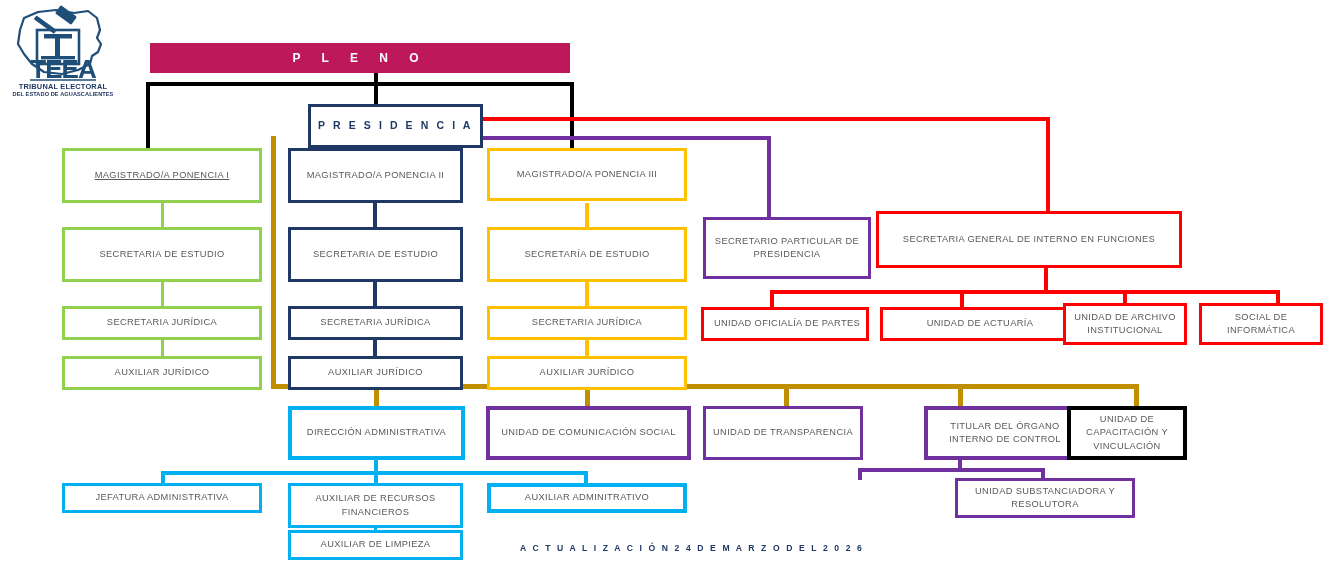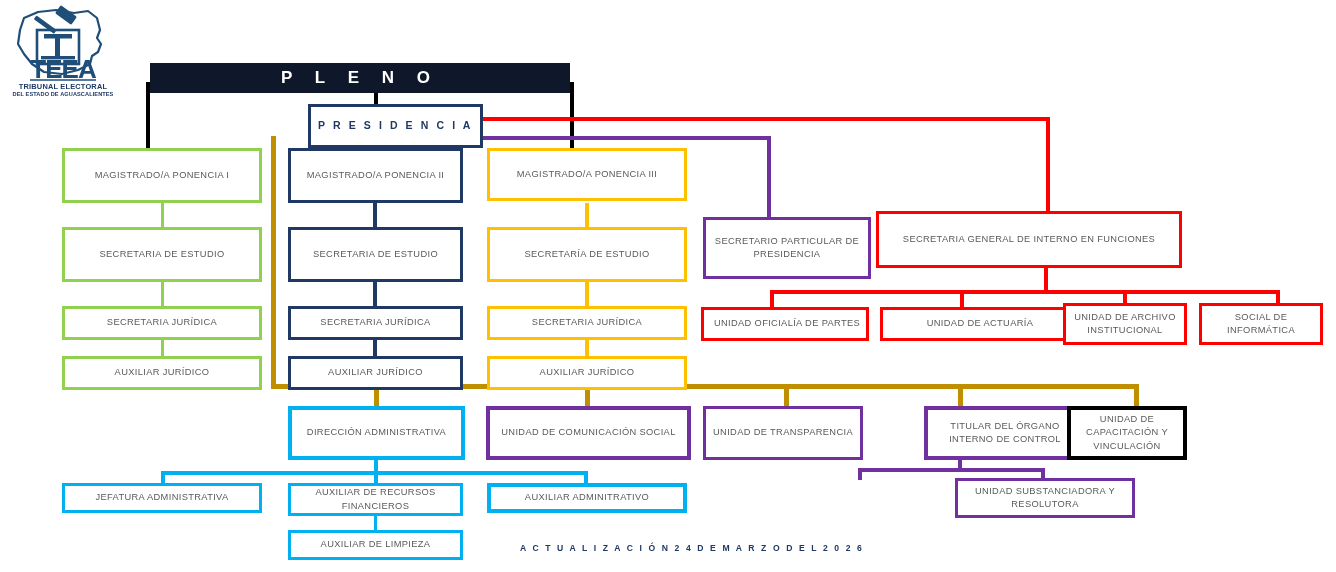--- a/index.html
+++ b/index.html
@@ -32,28 +32,27 @@
   }
   .box.b3{border-width:3px;border-style:solid;}
   .box.b4{border-width:4px;border-style:solid;}
 
   
   .ln{position:absolute;z-index:2;}
 
   
   #pleno{
     position:absolute;
-    background:#0f172a;
+    background:#be185d;
     color:#ffffff;
     display:flex;align-items:center;justify-content:center;
-    font-size:17px;
+    font-size:12px;
     font-weight:bold;
     letter-spacing:9px;
     z-index:6;
-    margin-top:20px;
   }
   #presidencia{
     color:#1f3864;
     font-weight:bold;
     font-size:10.5px;
     letter-spacing:2.6px;
     margin-left:20px;
   }
   
   #logo{position:absolute;left:4px;top:4px;width:118px;height:104px;z-index:7;}
@@ -157,21 +156,21 @@
 
   <div class="ln" style="left:958px;top:460px;width:4px;height:12px;background:#7030a0;"></div>
   <div class="ln" style="left:858px;top:468px;width:187px;height:4px;background:#7030a0;"></div>
   <div class="ln" style="left:858px;top:468px;width:4px;height:12px;background:#7030a0;"></div>
   <div class="ln" style="left:1041px;top:468px;width:4px;height:12px;background:#7030a0;"></div>
 
   <div id="pleno" style="left:150px;top:43px;width:420px;height:30px;">P L E N O</div>
 
   <div id="presidencia" class="box b3" style="left:288px;top:104px;width:175px;height:44px;border-color:#1f3864;">P R E S I D E N C I A</div>
 
-  <div class="box b3" style="left:62px;top:148px;width:200px;height:55px;border-color:#92d050;">MAGISTRADO/A  PONENCIA I</div>
+  <div class="box b3" style="left:62px;top:148px;width:200px;height:55px;border-color:#92d050;text-decoration:underline;">MAGISTRADO/A  PONENCIA I</div>
   <div class="box b3" style="left:62px;top:227px;width:200px;height:55px;border-color:#92d050;">SECRETARIA DE ESTUDIO</div>
   <div class="box b3" style="left:62px;top:306px;width:200px;height:34px;border-color:#92d050;">SECRETARIA JURÍDICA</div>
   <div class="box b3" style="left:62px;top:356px;width:200px;height:34px;border-color:#92d050;">AUXILIAR JURÍDICO</div>
 
   <div class="box b3" style="left:288px;top:148px;width:175px;height:55px;border-color:#1f3864;">MAGISTRADO/A PONENCIA II</div>
   <div class="box b3" style="left:288px;top:227px;width:175px;height:55px;border-color:#1f3864;">SECRETARIA DE ESTUDIO</div>
   <div class="box b3" style="left:288px;top:306px;width:175px;height:34px;border-color:#1f3864;">SECRETARIA JURÍDICA</div>
   <div class="box b3" style="left:288px;top:356px;width:175px;height:34px;border-color:#1f3864;">AUXILIAR JURÍDICO</div>
 
   <div class="box b3" style="left:487px;top:148px;width:200px;height:53px;border-color:#ffc000;">MAGISTRADO/A  PONENCIA III</div>
@@ -188,21 +187,21 @@
   <div class="box b3" style="left:1063px;top:303px;width:124px;height:42px;border-color:#ff0000;">UNIDAD DE ARCHIVO INSTITUCIONAL</div>
   <div class="box b3" style="left:1199px;top:303px;width:124px;height:42px;border-color:#ff0000;">SOCIAL  DE INFORMÁTICA</div>
 
   <div class="box b4" style="left:288px;top:406px;width:177px;height:54px;border-color:#00b0f0;">DIRECCIÓN ADMINISTRATIVA</div>
   <div class="box b4" style="left:486px;top:406px;width:205px;height:54px;border-color:#7030a0;">UNIDAD DE COMUNICACIÓN SOCIAL</div>
   <div class="box b3" style="left:703px;top:406px;width:160px;height:54px;border-color:#7030a0;">UNIDAD DE TRANSPARENCIA</div>
   <div class="box b4" style="left:880px;top:406px;width:162px;height:54px;border-color:#7030a0;margin-left:44px;">TITULAR DEL ÓRGANO INTERNO DE CONTROL</div>
   <div class="box b4" style="left:1067px;top:406px;width:120px;height:54px;border-color:#000000;">UNIDAD DE CAPACITACIÓN Y VINCULACIÓN</div>
 
   <div class="box b3" style="left:62px;top:483px;width:200px;height:30px;border-color:#00b0f0;">JEFATURA ADMINISTRATIVA</div>
-  <div class="box b3" style="left:288px;top:483px;width:175px;height:33px;border-color:#00b0f0;">AUXILIAR DE RECURSOS FINANCIEROS</div>
+  <div class="box b3" style="left:288px;top:483px;width:175px;height:45px;border-color:#00b0f0;">AUXILIAR DE RECURSOS FINANCIEROS</div>
   <div class="box b4" style="left:487px;top:483px;width:200px;height:30px;border-color:#00b0f0;">AUXILIAR ADMINITRATIVO</div>
   <div class="box b3" style="left:288px;top:530px;width:175px;height:30px;border-color:#00b0f0;">AUXILIAR DE LIMPIEZA</div>
 
   <div class="box b3" style="left:955px;top:478px;width:180px;height:40px;border-color:#7030a0;">UNIDAD SUBSTANCIADORA Y RESOLUTORA</div>
 
   <div id="footer" style="left:520px;top:543px;">A C T U A L I Z A C I Ó N    2 4    D E  M A R Z O   D E L   2 0 2 6</div>
 
 </div>
 
 </body></html>

